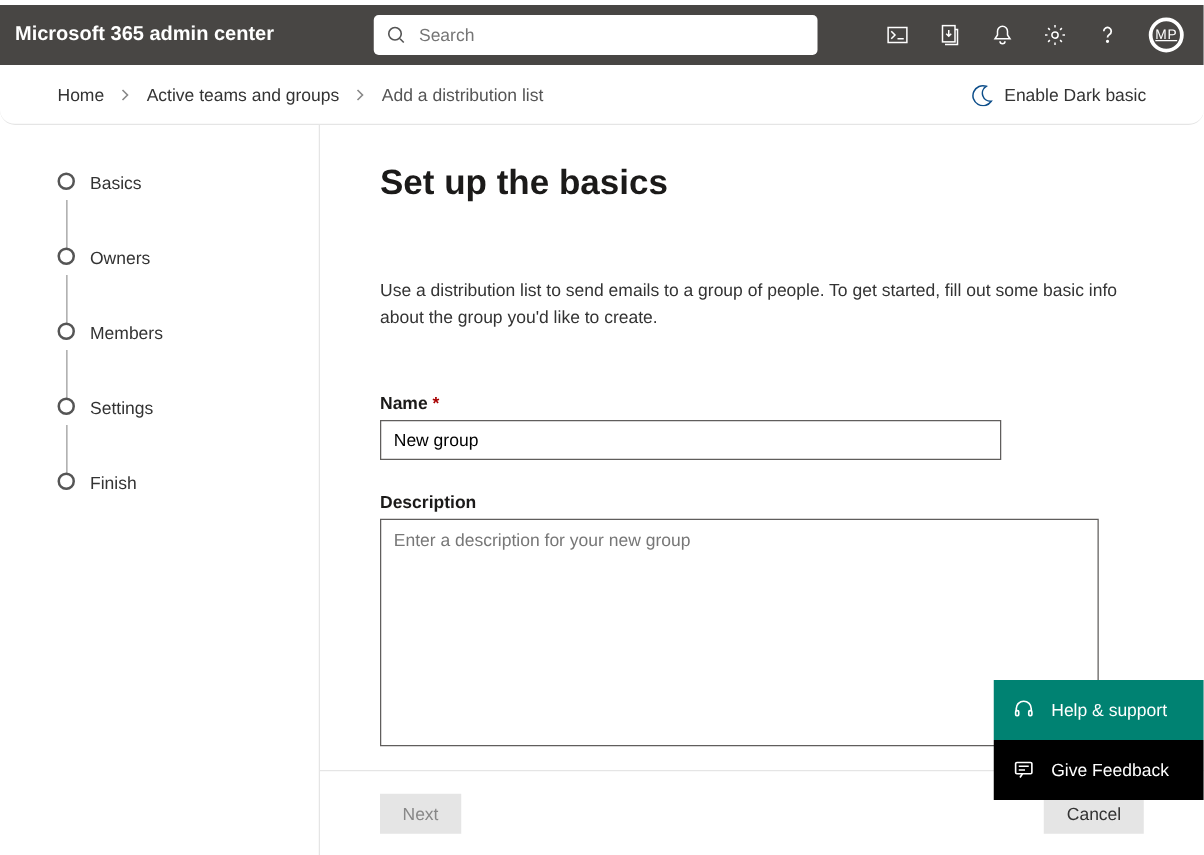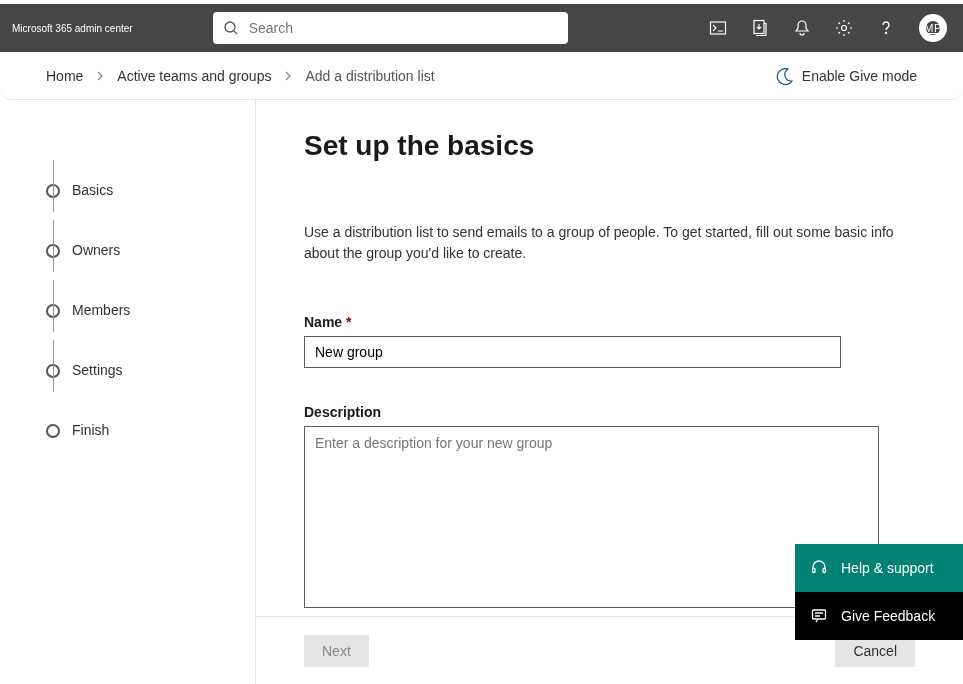--- a/index.html
+++ b/index.html
@@ -18,22 +18,22 @@
     .top-bar {
       background: #484644;
       height: 48px;
       display: flex;
       align-items: center;
       padding: 0 12px;
       color: #fff;
       margin-top: 4px;
     }
     .brand {
-      font-size: 10px;
-      font-weight: 400;
+      font-size: 16px;
+      font-weight: 700;
       color: #fff;
       margin-left: 0;
       white-space: nowrap;
     }
     .search-wrap {
       margin-left: 80px;
       flex: 0 0 355px;
       position: relative;
     }
     .search-input {
@@ -63,21 +63,21 @@
     .top-icons .icon-btn {
       color: #fff;
       cursor: pointer;
       display: flex;
       align-items: center;
       justify-content: center;
     }
     .avatar {
       width: 28px;
       height: 28px;
-      border: 7px solid #ffffff;
+      border: 3px solid #ffffff;
       border-radius: 50%;
       display: flex;
       align-items: center;
       justify-content: center;
       font-size: 11px;
       letter-spacing: 0.5px;
       text-decoration: underline;
     }
     .sub-bar {
       height: 48px;
@@ -110,21 +110,21 @@
       display: flex;
       height: calc(100% - 100px);
     }
     .steps {
       width: 256px;
       padding: 38px 0 0 46px;
       border-right: 1px solid #e5e5e5;
     }
     .step {
       display: flex;
-      align-items: flex-end;
+      align-items: flex-start;
       gap: 12px;
       position: relative;
       height: 60px;
     }
     .step-circle {
       width: 14px;
       height: 14px;
       border: 2px solid #555;
       border-radius: 50%;
       background: #fff;
@@ -162,26 +162,26 @@
     }
     .form-label {
       font-size: 14px;
       font-weight: 600;
       color: #1b1a19;
       margin-bottom: 6px;
       display: block;
     }
     .required { color: #a80000; }
     .form-input {
-      width: 537px;
+      width: 497px;
       height: 32px;
       border: 1px solid #605e5c;
       padding: 0 10px;
       font-size: 14px;
-      margin-bottom: 36px;
+      margin-bottom: 25px;
     }
     .form-textarea {
       width: 575px;
       height: 182px;
       border: 1px solid #605e5c;
       padding: 8px 10px;
       font-size: 14px;
       resize: none;
     }
     .form-textarea::placeholder { color: #777; }
@@ -299,21 +299,21 @@
       </span>
     <span class="crumb current">Add a distribution list</span>
   </div>
   <div class="sub-spacer"></div>
   <div class="dark-mode">
     <span>
       <svg width="18" height="18" viewBox="0 0 18 18" fill="none" stroke="#0d4e8a" stroke-width="1.2">
           <path d="M12 2a8 8 0 1 0 4 12 6.5 6.5 0 0 1-4-12z"></path>
         </svg>
     </span>
-    <span>Enable Give mode</span>
+    <span>Enable Dark basic</span>
   </div>
 </div>
 
 <div class="content">
   <div class="steps">
     <div class="step">
       <div class="step-circle"></div>
       <div class="step-line"></div>
       <span class="step-label">Basics</span>
     </div>

